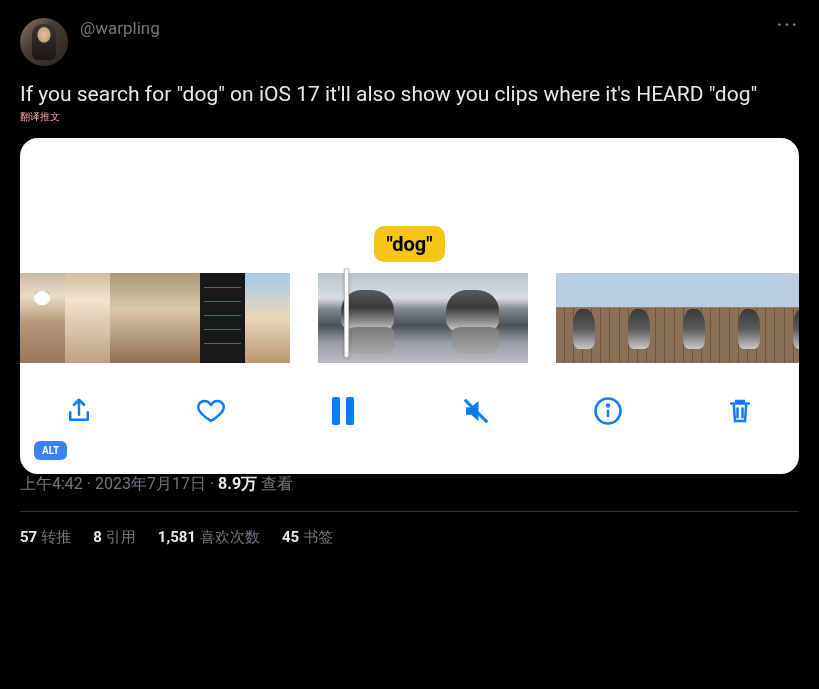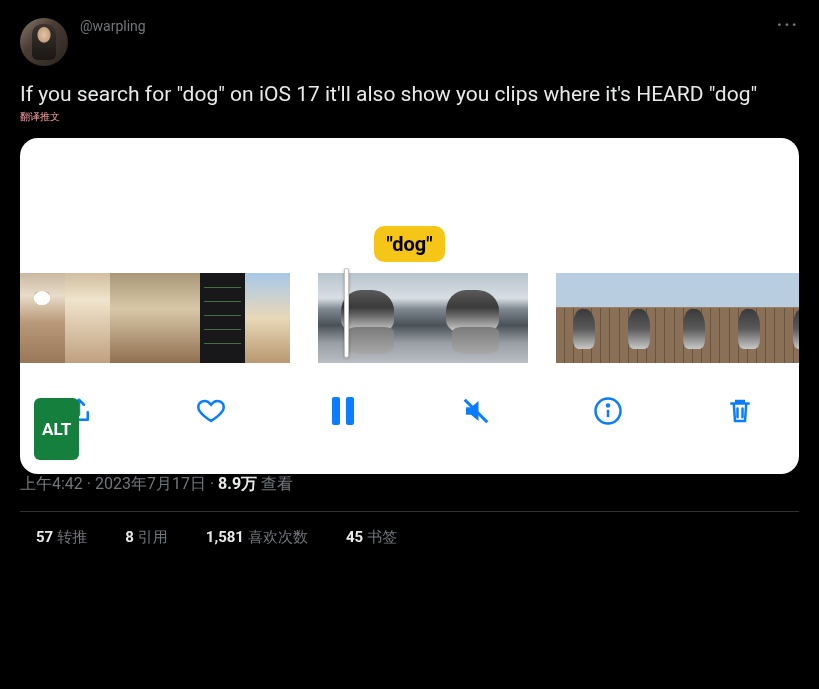--- a/index.html
+++ b/index.html
@@ -3,21 +3,21 @@
 <meta charset="utf-8">
 <style>
   * { box-sizing: border-box; margin: 0; padding: 0; }
   html, body { width: 819px; height: 689px; background: #000; font-family: -apple-system, BlinkMacSystemFont, "Segoe UI", Roboto, Helvetica, Arial, sans-serif; color: #e7e9ea; overflow: hidden; }
   .tweet { padding: 18px 20px 12px; position: relative; }
   .header { display: flex; align-items: flex-start; gap: 12px; }
   .avatar { width: 48px; height: 48px; border-radius: 50%; background: linear-gradient(135deg,#8b7a6b 0%,#4a3d35 40%,#2a231e 100%); flex-shrink: 0; overflow: hidden; position: relative; }
   .avatar::after { content: ""; position: absolute; left: 12px; top: 6px; width: 24px; height: 36px; background: radial-gradient(ellipse 10px 12px at 50% 30%, #e0c4a8 0%, #c9a280 60%, transparent 70%), linear-gradient(#3a3330,#1a1715); border-radius: 10px 10px 6px 6px; }
   .names { flex: 1; }
   .display-name { font-weight: 700; font-size: 17px; color: #e7e9ea; line-height: 1.2; }
-  .handle { color: #71767b; font-size: 14px; line-height: 1.2; }
+  .handle { color: #71767b; font-size: 17px; line-height: 1.2; }
   .more { position: absolute; top: 14px; right: 20px; color: #71767b; letter-spacing: 2px; font-weight: 700; font-size: 18px; cursor: pointer; }
   .body { margin-top: 14px; font-size: 21px; line-height: 1.35; color: #e7e9ea; }
   .translate { color: #fca5a5; font-size: 10px; margin-top: 2px; cursor: pointer; }
   .media { margin-top: 14px; background: #fff; border-radius: 18px; overflow: hidden; position: relative; height: 336px; }
   .whitespace { height: 82px; }
   .tag-row { height: 48px; display: flex; justify-content: center; align-items: center; position: relative; }
   .tag { background: #f5c518; color: #000; font-weight: 700; font-size: 20px; padding: 6px 12px; border-radius: 10px; }
   .marker { position: absolute; width: 14px; height: 6px; background: #f5c518; border-radius: 2px; top: 100%; left: 58%; }
   .scrubber { height: 100px; display: flex; align-items: center; gap: 28px; padding: 0 0 0 0; background: #fff; overflow: hidden; position: relative; }
   .clip-group { display: flex; gap: 0; height: 90px; }
@@ -38,26 +38,26 @@
   .frame.schnauzer::after { content:""; position:absolute; left:28%; top:60%; width:44%; height:30%; background: linear-gradient(#7a7a7a,#a8a8a8); border-radius: 20% 20% 30% 30%; }
   .frame.deck { background: linear-gradient(180deg,#b8cde0 0%,#b8cde0 38%,#9a8066 38%,#8a7056 100%); }
   .frame.deck::before { content:""; position:absolute; left:0; right:0; top:38%; bottom:0; background: repeating-linear-gradient(90deg,#8a7056 0,#8a7056 8px,#6a5640 8px,#6a5640 9px); }
   .frame.deck::after { content:""; position:absolute; left:30%; top:40%; width:40%; height:44%; background: linear-gradient(#3a3a3a,#5a5a5a 50%,#c8c8c8 100%); border-radius:40% 44% 24% 24%; }
   .playhead { position: absolute; left: 324px; top: 0; width: 5px; height: 90px; background: #fff; border: 1px solid #c0c0c0; border-radius: 3px; box-shadow: 0 0 3px rgba(0,0,0,0.3); z-index: 3; }
   .controls { height: 86px; display: flex; justify-content: space-between; align-items: center; padding: 0 42px; }
   .ctrl-btn { color: #0a7cff; width: 34px; height: 34px; display: flex; align-items: center; justify-content: center; cursor: pointer; }
   .ctrl-btn svg { width: 30px; height: 30px; stroke: #0a7cff; fill: none; stroke-width: 2; }
   .pause-icon { display:flex; gap:6px; }
   .pause-icon span { width: 8px; height: 28px; background:#0a7cff; border-radius:2px; }
-  .alt-badge { position: absolute; left: 14px; bottom: 14px; background: #15803d; color: #fff; font-size: 17px; font-weight: 700; padding: 21px 8px; border-radius: 6px; }
+  .alt-badge { position: absolute; left: 14px; bottom: 14px; background: #3b82f6; color: #fff; font-size: 10px; font-weight: 700; padding: 4px 8px; border-radius: 6px; }
   .meta { color: #71767b; font-size: 16px; }
   .meta .bold { color: #e7e9ea; font-weight: 700; }
   .divider { height: 1px; background: #2f3336; margin: 16px 0 0; }
   .stats { display: flex; gap: 22px; padding: 16px 0 12px; font-size: 15px; color: #71767b; }
-  .stats .num { color: #e7e9ea; font-weight: 700; margin-right: 4px; margin-left: 16px; }
+  .stats .num { color: #e7e9ea; font-weight: 700; margin-right: 4px; }
 </style>
 </head>
 <body>
 
 <div class="tweet">
 
   <div class="header">
     <div class="avatar"></div>
     <div class="names">
       <div class="handle">@warpling</div>

